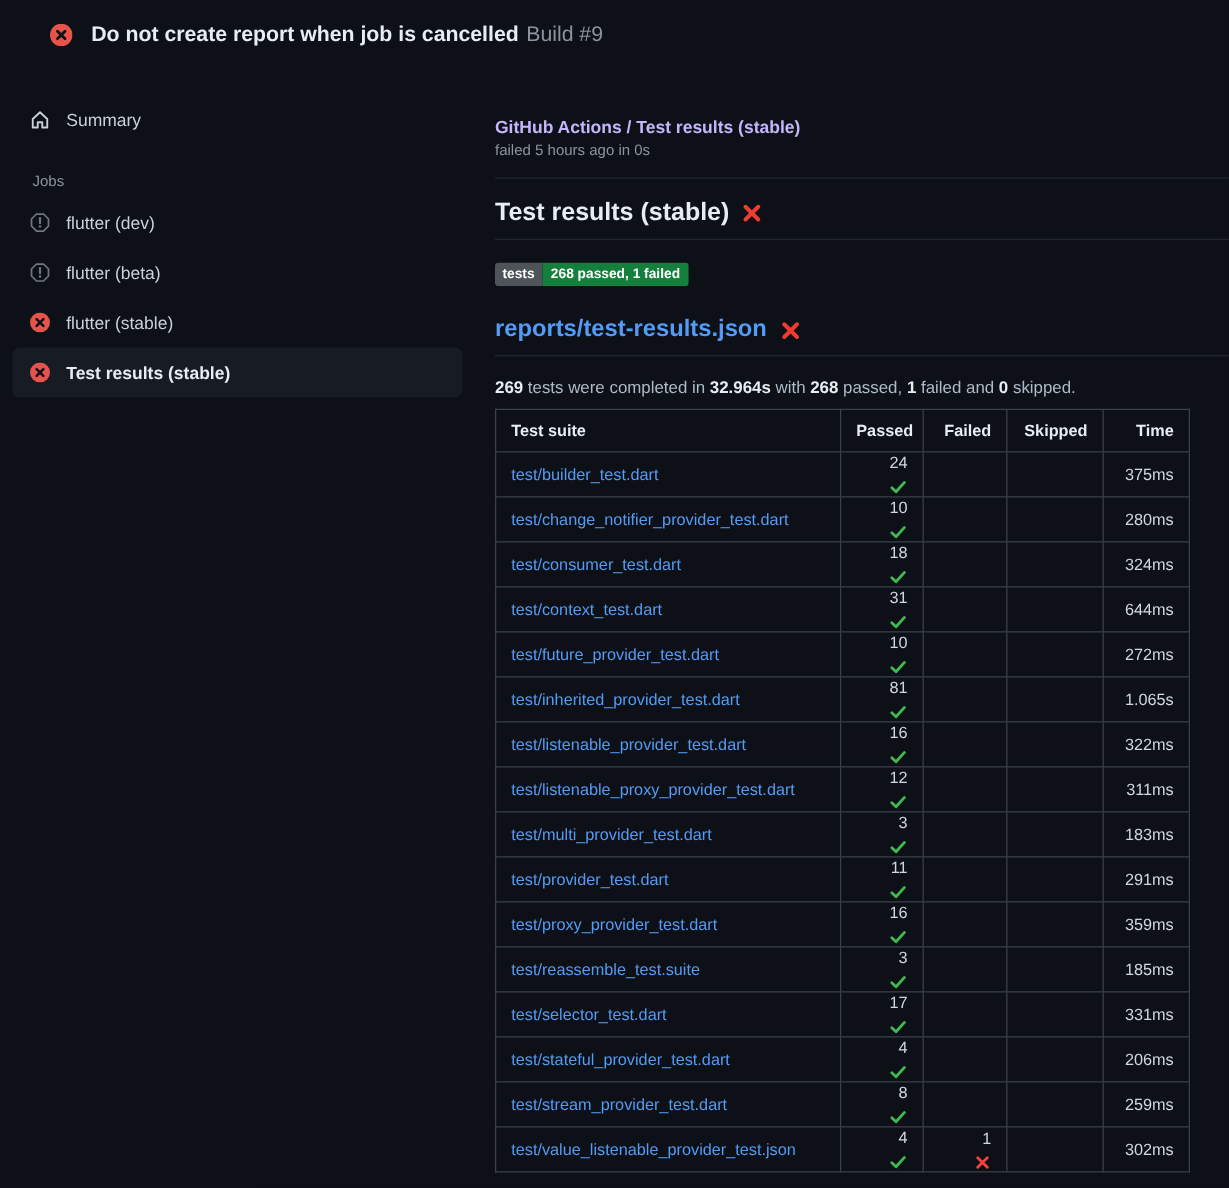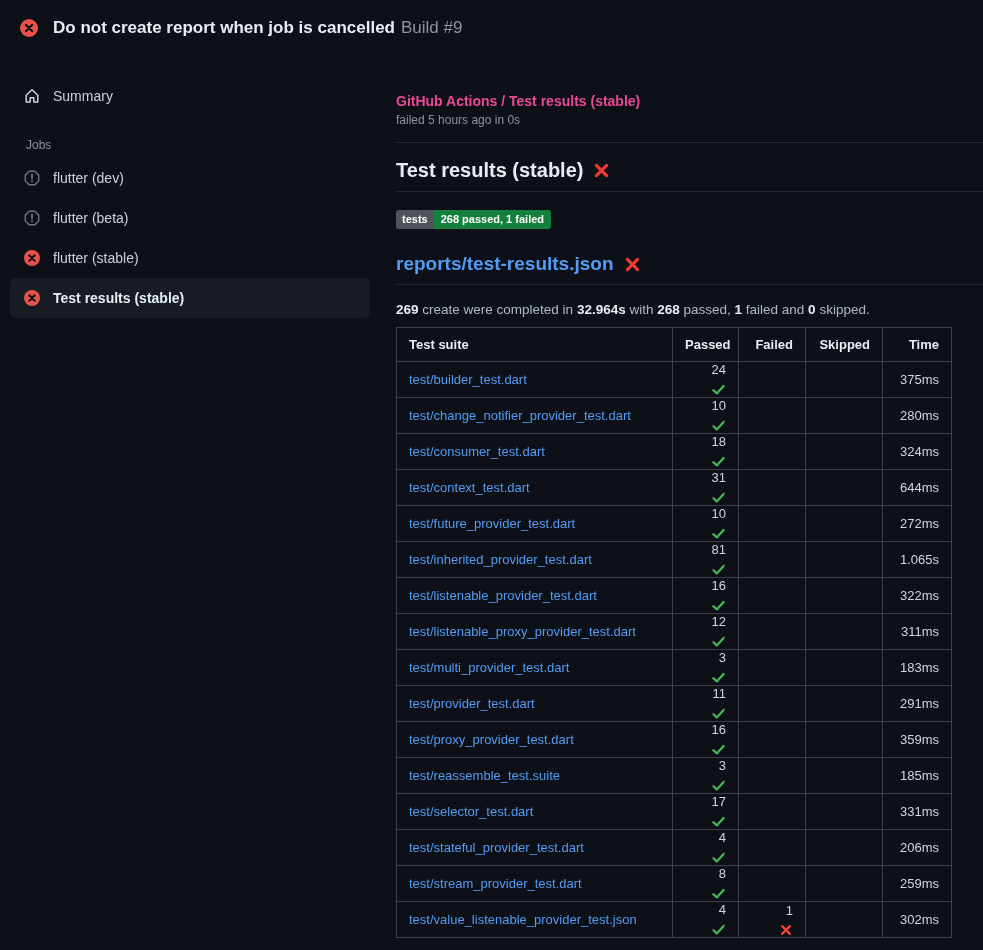--- a/index.html
+++ b/index.html
@@ -5,21 +5,21 @@
   * { margin: 0; padding: 0; box-sizing: border-box; }
   html, body { width: 983px; height: 950px; overflow: hidden; }
   body {
     background: #0d1117;
     color: #c9d1d9;
     font-family: "Liberation Sans", sans-serif;
     font-size: 14px;
   }
   .topbar {
     display: flex; align-items: center; gap: 15px;
-    height: 56px; padding: 0 20px;
+    height: 56px; padding: 0 40px;
   }
   .topbar .title { font-size: 17px; font-weight: 700; color: #e6edf3; }
   .topbar .build { font-size: 17px; font-weight: 400; color: #8b949e; margin-left: 6px; }
   .layout { display: flex; align-items: flex-start; }
 
   
   .sidebar { width: 380px; flex: 0 0 380px; padding: 22px 24px 0 24px; }
   .side-item {
     display: flex; align-items: center; gap: 13px;
     height: 36px; cursor: pointer; color: #c9d1d9;
@@ -28,21 +28,21 @@
   .job-item {
     display: flex; align-items: center; gap: 13px;
     height: 40px; padding: 0 14px; margin-left: -14px; margin-right: -14px;
     border-radius: 6px; cursor: pointer; color: #c9d1d9;
   }
   .job-item.selected { background: #171c24; font-weight: 700; color: #e6edf3; }
   .icon16 { width: 16px; height: 16px; flex: 0 0 16px; display: block; }
 
   
   .main { flex: 1 1 auto; padding: 37px 0 0 16px; }
-  .breadcrumb { font-size: 14px; font-weight: 700; color: #ec4899; }
+  .breadcrumb { font-size: 14px; font-weight: 700; color: #c4b5fd; }
   .status-line { font-size: 12px; color: #8b949e; margin-top: 4px; }
   .divider { border: none; border-top: 1px solid #22272e; margin-top: 15px; }
   .section-title {
     display: flex; align-items: center; gap: 10px;
     margin-top: 16px; padding-bottom: 9px;
     border-bottom: 1px solid #22272e;
     font-size: 20px; font-weight: 700; color: #e6edf3;
   }
   .badge {
     display: inline-flex; margin-top: 18px;
@@ -169,21 +169,21 @@
       <span class="badge-value">268 passed, 1 failed</span>
     </span>
 
     <div class="report-title">
       <a href="#">reports/test-results.json</a>
       <svg class="xmark-lg" viewBox="0 0 16 16">
           <use href="#i-xmark"></use>
         </svg>
     </div>
 
-    <p class="summary-text"><span class="b">269</span><span> create were completed in </span><span class="b">32.964s</span><span> with </span><span class="b">268</span><span> passed, </span><span class="b">1</span><span> failed and </span><span class="b">0</span><span> skipped.</span></p>
+    <p class="summary-text"><span class="b">269</span><span> tests were completed in </span><span class="b">32.964s</span><span> with </span><span class="b">268</span><span> passed, </span><span class="b">1</span><span> failed and </span><span class="b">0</span><span> skipped.</span></p>
 
     <table class="results">
       <colgroup>
         <col style="width:276px">
           <col style="width:66px">
           <col style="width:67px">
           <col style="width:77px">
           <col style="width:69px">
       </colgroup>
       <thead>

